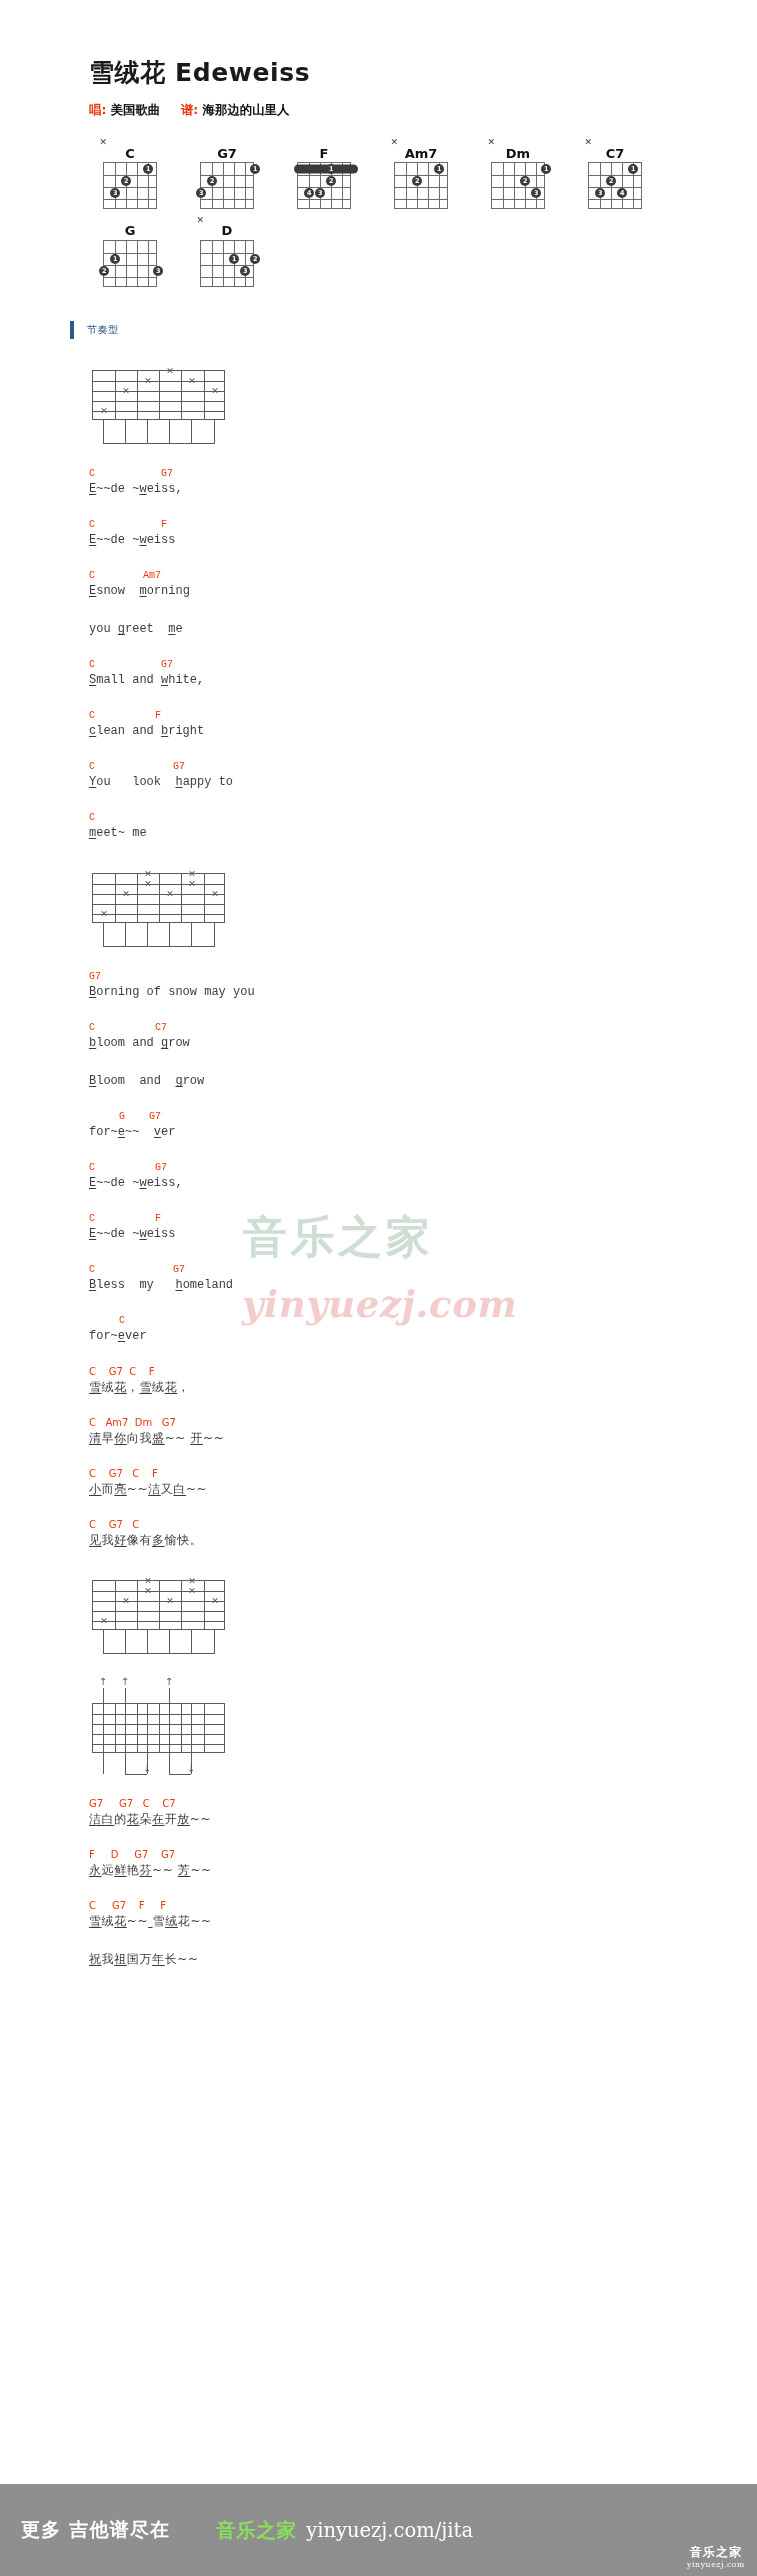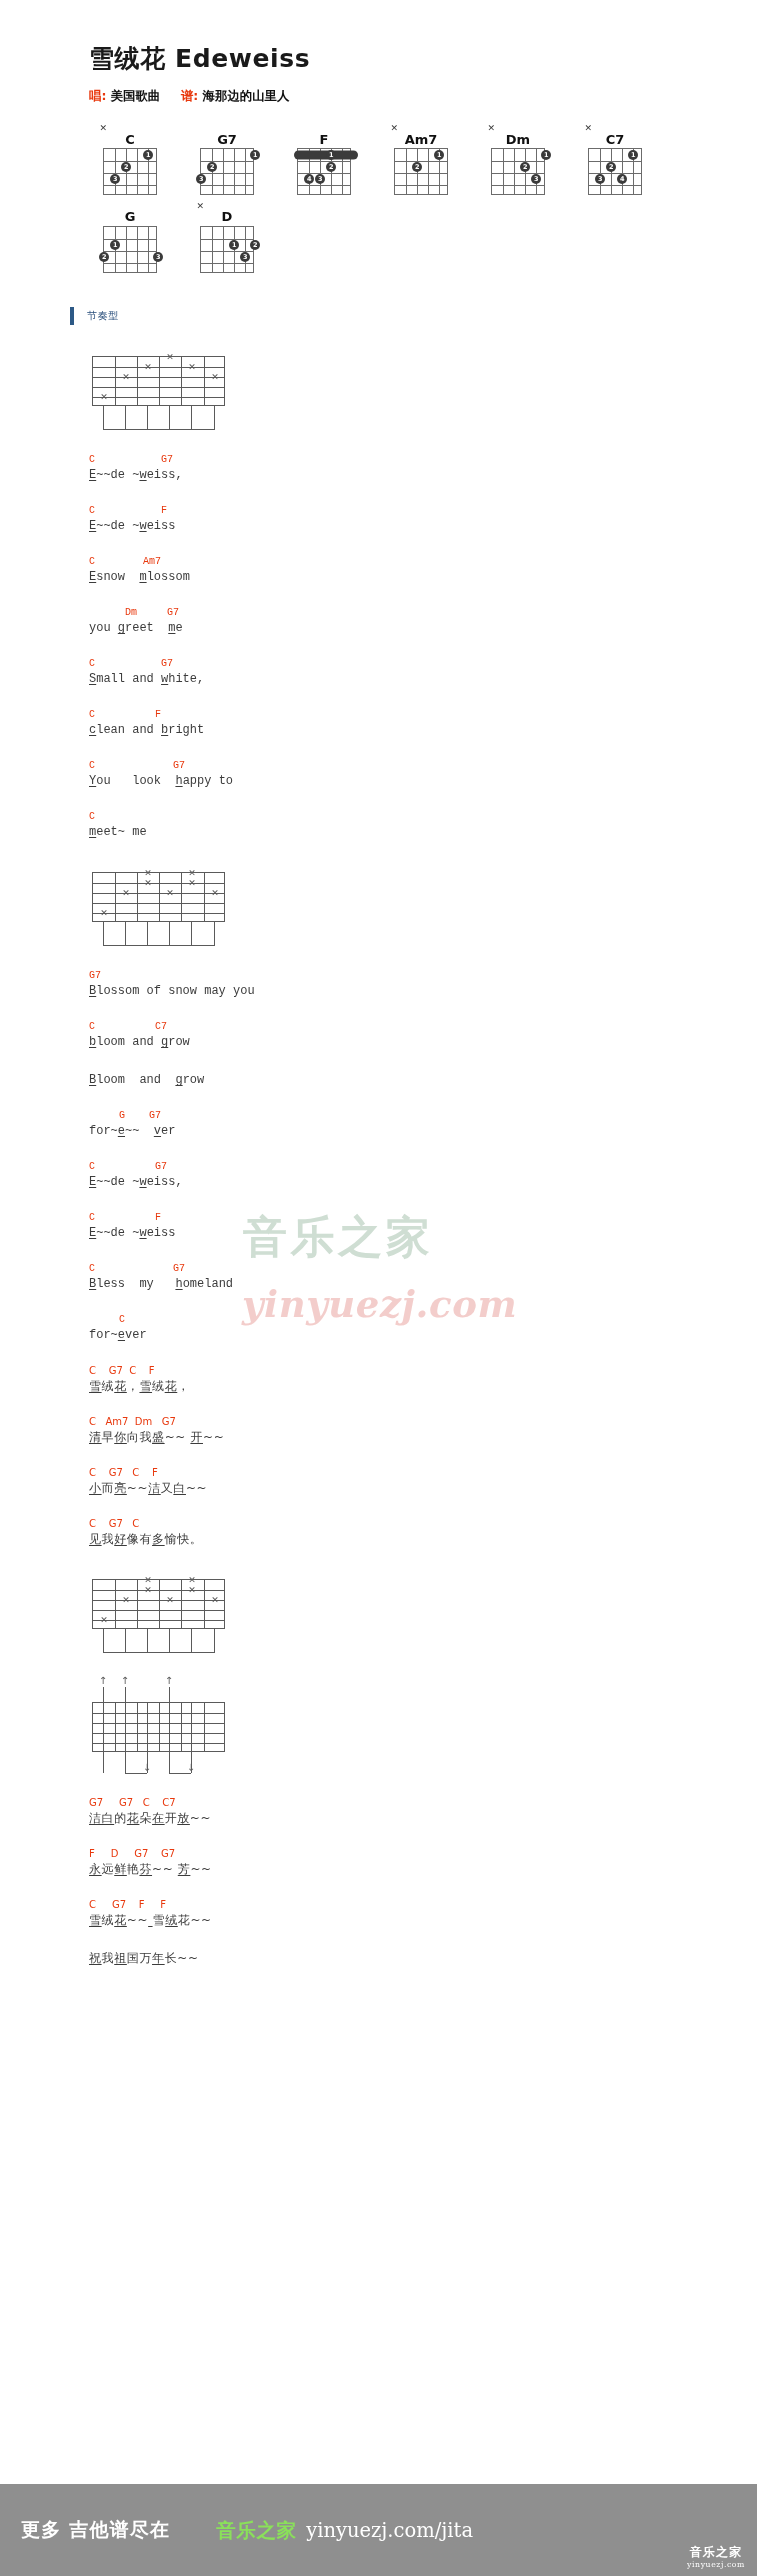--- a/index.html
+++ b/index.html
@@ -12,21 +12,21 @@
   }
   .page{
     width:758px;
     min-height:2576px;
     position:relative;
     box-sizing:border-box;
     overflow:hidden;
     background:#fff;
   }
   
-  .header{padding:45px 0 0 89px;}
+  .header{padding:59px 0 0 89px;}
   .song-title{
     font-size:25px;
     font-weight:bold;
     color:#1a1a1a;
     letter-spacing:0.6px;
     line-height:1.1;
     margin:0;
     font-family:"DejaVu Sans","Liberation Sans",sans-serif;
   }
   .credits{
@@ -422,24 +422,23 @@
         <div class="lyric-block">
           <div class="chordline">C           G7</div>
           <div class="textline"><span class="u">E</span><span>~~de ~</span><span class="u">w</span><span>eiss,</span></div>
         </div>
         <div class="lyric-block">
           <div class="chordline">C           F</div>
           <div class="textline"><span class="u">E</span><span>~~de ~</span><span class="u">w</span><span>eiss</span></div>
         </div>
         <div class="lyric-block">
           <div class="chordline">C        Am7</div>
-          <div class="textline"><span class="u">E</span><span>snow  </span><span class="u">m</span><span>lossom</span></div>
-        </div>
-        <div class="lyric-block">
-          <div class="chordline">      Dm     G7</div>
+          <div class="textline"><span class="u">E</span><span>snow  </span><span class="u">m</span><span>orning</span></div>
+        </div>
+        <div class="lyric-block">
           <div class="textline"><span>you </span><span class="u">g</span><span>reet  </span><span class="u">m</span><span>e</span></div>
         </div>
         <div class="lyric-block">
           <div class="chordline">C           G7</div>
           <div class="textline"><span class="u">S</span><span>mall and </span><span class="u">w</span><span>hite,</span></div>
         </div>
         <div class="lyric-block">
           <div class="chordline">C          F</div>
           <div class="textline"><span class="u">c</span><span>lean and </span><span class="u">b</span><span>right</span></div>
         </div>
@@ -480,21 +479,21 @@
             <div class="stem" style="left: 77px; top: 0px; height: 24px;"></div>
             <div class="stem" style="left: 99px; top: 0px; height: 24px;"></div>
             <div class="stem" style="left: 122px; top: 0px; height: 24px;"></div>
             <div class="beam" style="left: 11px; width: 111px; top: 22.5px;"></div>
           </div>
         </div>
       </div>
       <div class="lyrics">
         <div class="lyric-block">
           <div class="chordline">G7</div>
-          <div class="textline"><span class="u">B</span><span>lossom of snow may you</span></div>
+          <div class="textline"><span class="u">B</span><span>orning of snow may you</span></div>
         </div>
         <div class="lyric-block">
           <div class="chordline">C          C7</div>
           <div class="textline"><span class="u">b</span><span>loom and </span><span class="u">g</span><span>row</span></div>
         </div>
         <div class="lyric-block">
           <div class="textline"><span class="u">B</span><span>loom  and  </span><span class="u">g</span><span>row</span></div>
         </div>
         <div class="lyric-block">
           <div class="chordline">     G    G7</div>

